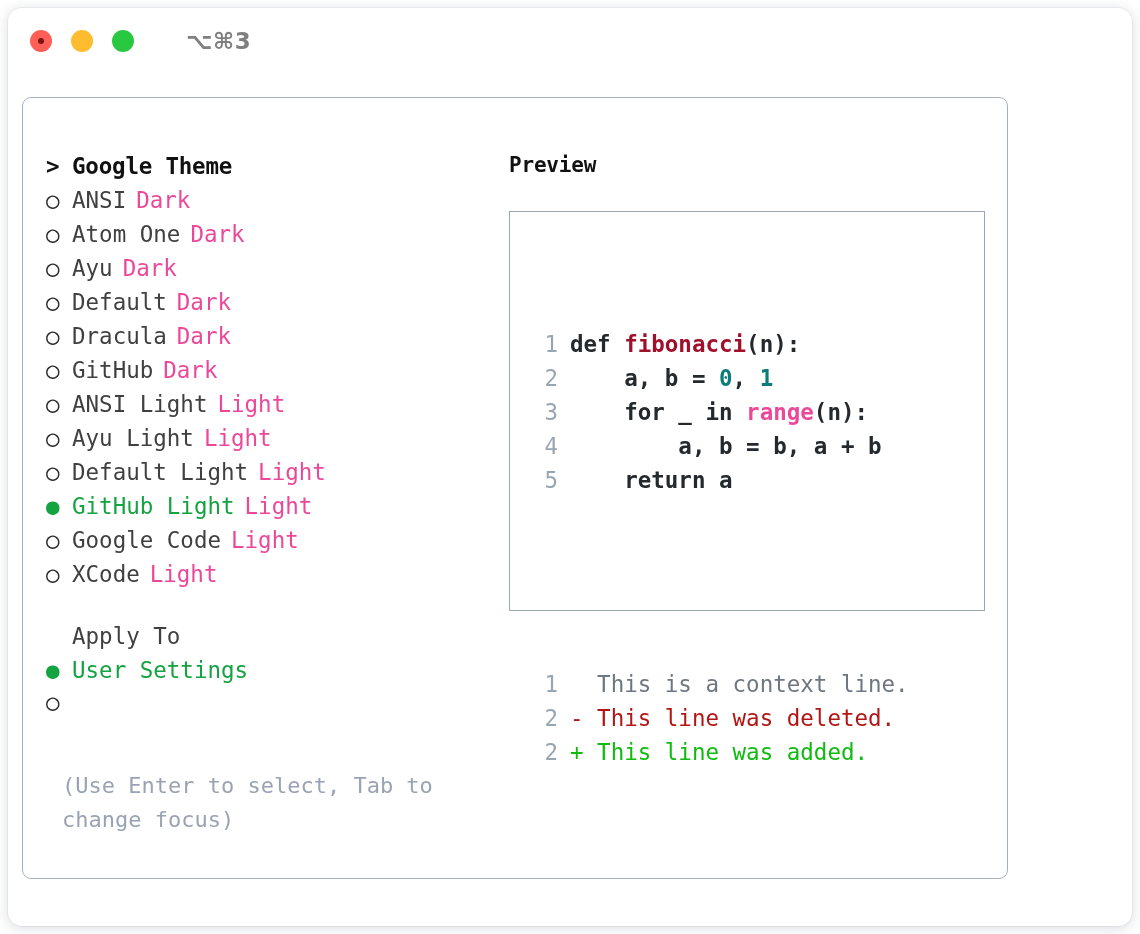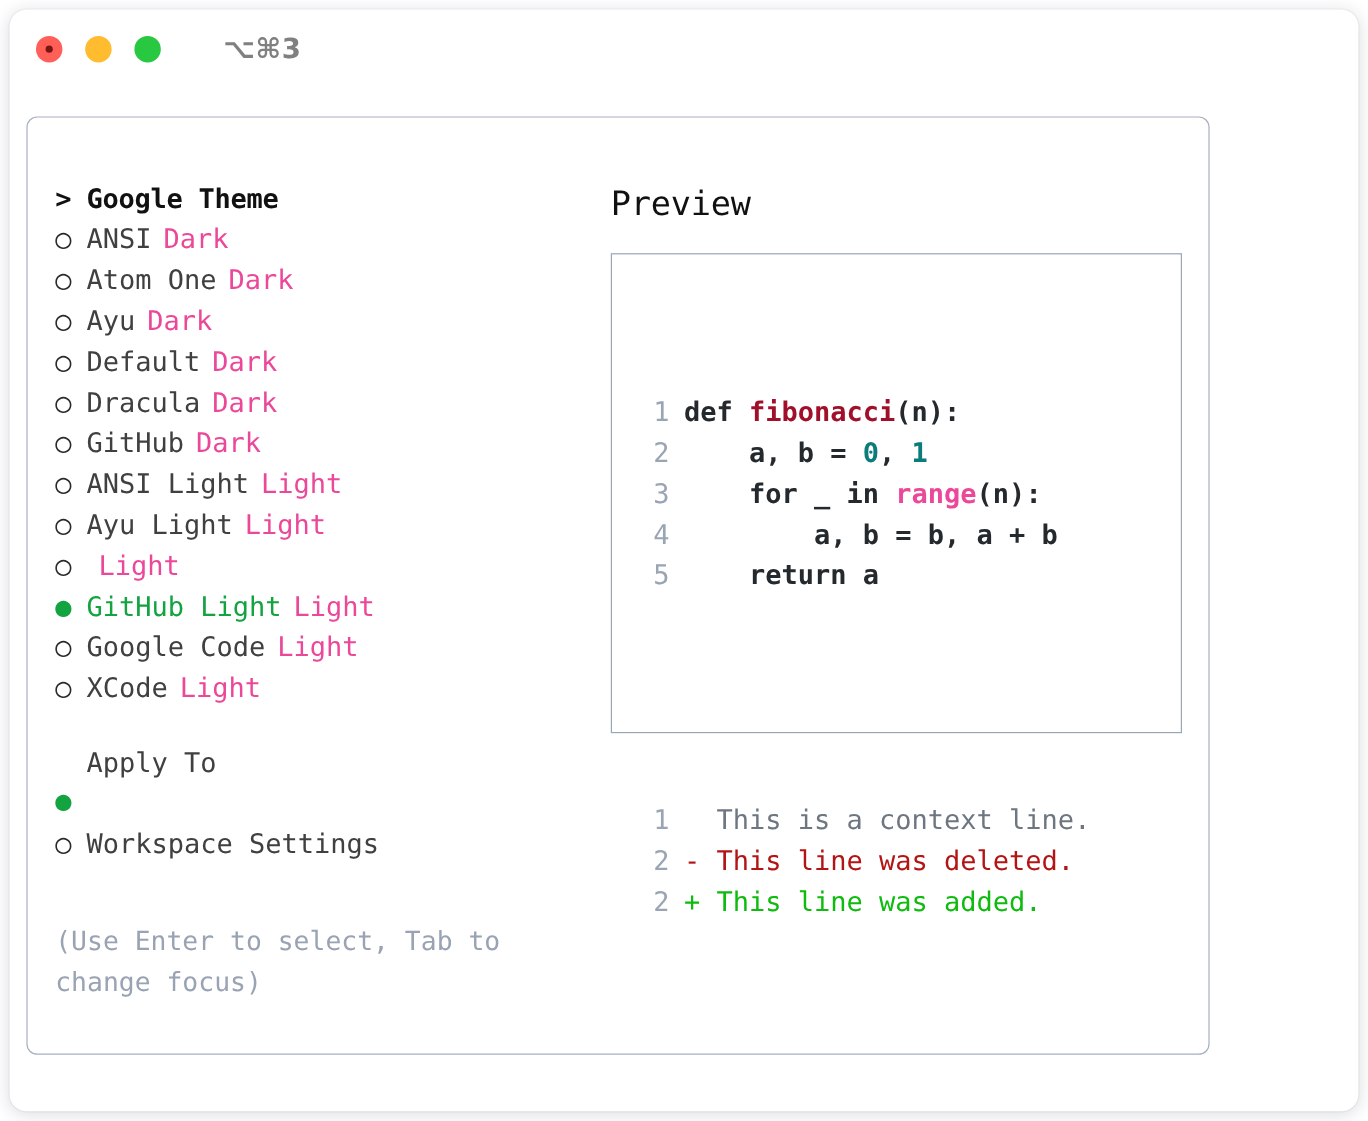--- a/index.html
+++ b/index.html
@@ -124,39 +124,39 @@
   .row.selected .label { color: #13a340; }
   .tag {
     color: #ec4899;
     margin-left: 10px;
   }
 
   .section-gap { height: 28px; }
 
   .hint {
     position: absolute;
-    left: 23px;
+    left: 39px;
     top: 671px;
     width: 400px;
     font-size: 22px;
     line-height: 34px;
     color: #9aa3b3;
     white-space: pre-wrap;
   }
 
   
   .right-col {
     position: absolute;
     left: 486px;
     top: 55px;
     width: 478px;
   }
   .preview-title {
-    font-size: 28px;
-    font-weight: 400;
+    font-size: 21px;
+    font-weight: 700;
     color: #111111;
     letter-spacing: -0.2px;
     height: 34px;
   }
   .preview-box {
     position: absolute;
     left: 0;
     top: 113px;
     width: 476px;
     height: 400px;
@@ -218,36 +218,36 @@
 
         <div id="theme-items">
             <div class="row"><span class="marker empty">○</span><span class="label">ANSI</span><span class="tag">Dark</span></div>
             <div class="row"><span class="marker empty">○</span><span class="label">Atom One</span><span class="tag">Dark</span></div>
             <div class="row"><span class="marker empty">○</span><span class="label">Ayu</span><span class="tag">Dark</span></div>
             <div class="row"><span class="marker empty">○</span><span class="label">Default</span><span class="tag">Dark</span></div>
             <div class="row"><span class="marker empty">○</span><span class="label">Dracula</span><span class="tag">Dark</span></div>
             <div class="row"><span class="marker empty">○</span><span class="label">GitHub</span><span class="tag">Dark</span></div>
             <div class="row"><span class="marker empty">○</span><span class="label">ANSI Light</span><span class="tag">Light</span></div>
             <div class="row"><span class="marker empty">○</span><span class="label">Ayu Light</span><span class="tag">Light</span></div>
-            <div class="row"><span class="marker empty">○</span><span class="tag">Light</span></div>
+            <div class="row"><span class="marker empty">○</span><span class="label">Default Light</span><span class="tag">Light</span></div>
             <div class="row selected"><span class="marker filled">●</span><span class="label">GitHub Light</span><span class="tag">Light</span></div>
             <div class="row"><span class="marker empty">○</span><span class="label">Google Code</span><span class="tag">Light</span></div>
             <div class="row"><span class="marker empty">○</span><span class="label">XCode</span><span class="tag">Light</span></div>
           </div>
 
         <div class="section-gap"></div>
 
         <div class="row">
           <span class="marker blank"> </span>
           <span class="label">Apply To</span>
         </div>
 
         <div id="apply-items">
-            <div class="row selected"><span class="marker filled">●</span></div>
-            <div class="row"><span class="marker empty">○</span><span class="label">Workspace Settings</span></div>
+            <div class="row selected"><span class="marker filled">●</span><span class="label">User Settings</span></div>
+            <div class="row"><span class="marker empty">○</span></div>
           </div>
 
       </div>
 
       <div class="hint">(Use Enter to select, Tab to change focus)</div>
 
       <div class="right-col">
         <div class="preview-title">Preview</div>
       </div>
 

